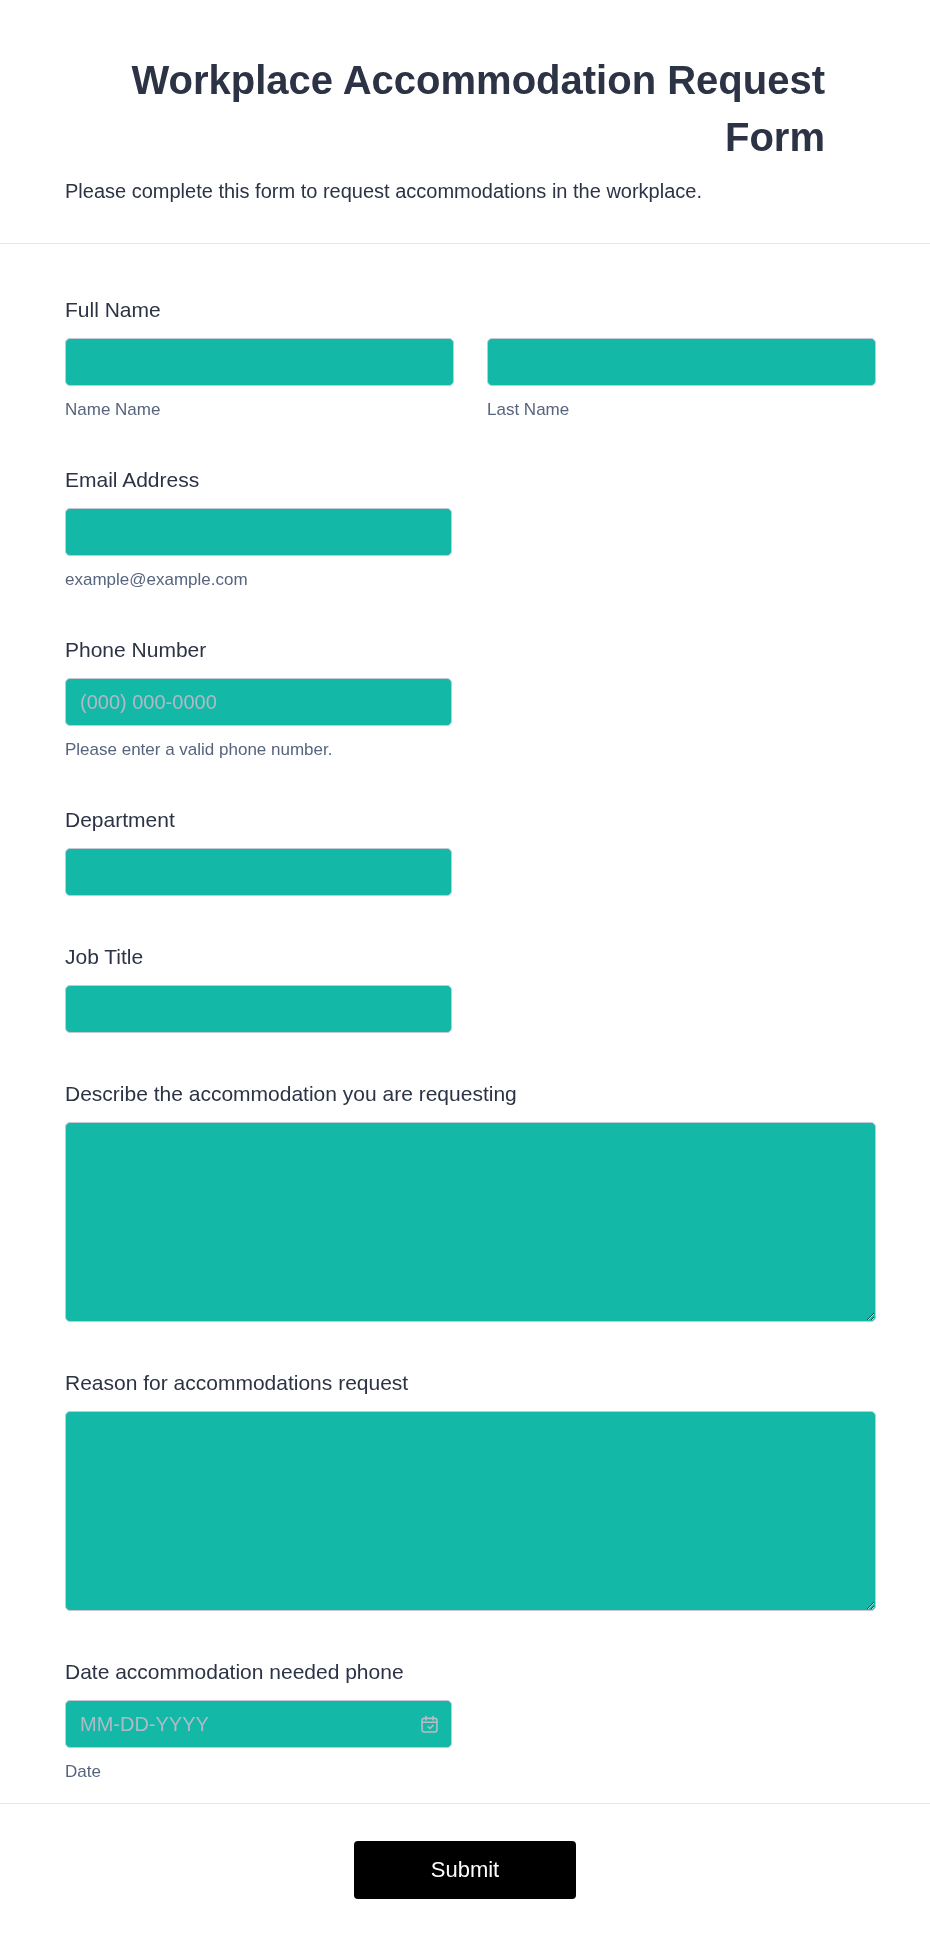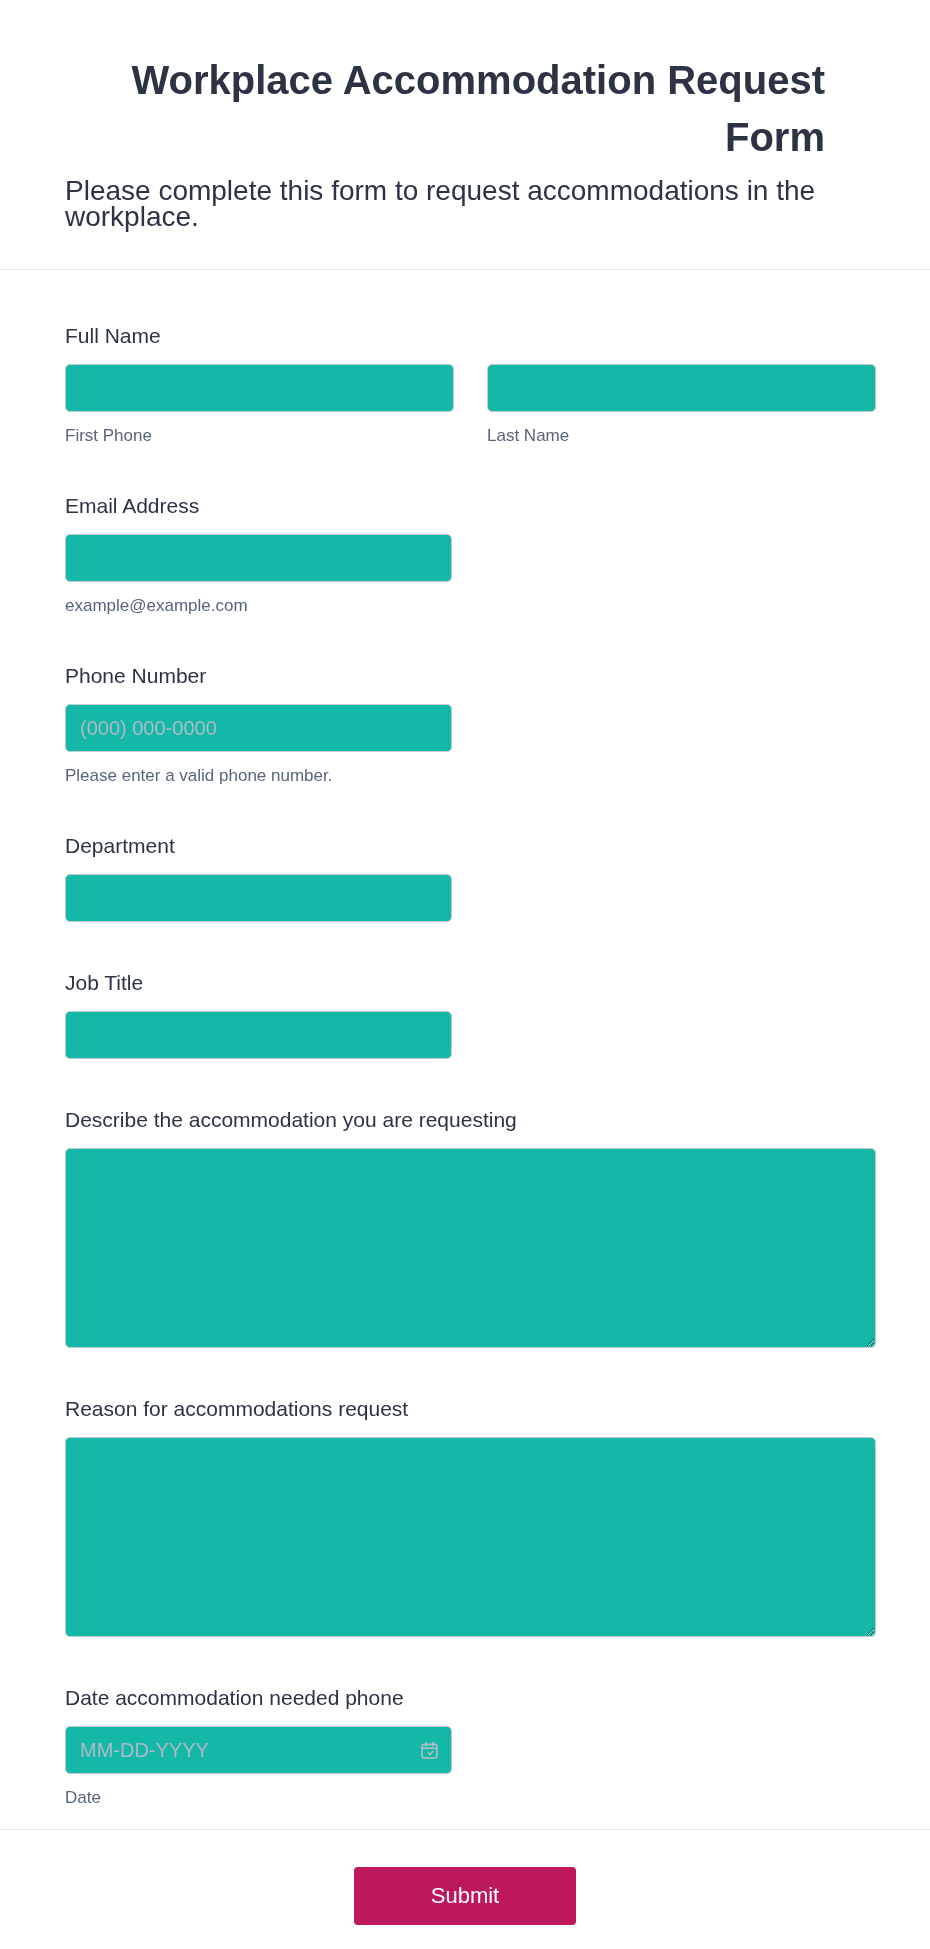--- a/index.html
+++ b/index.html
@@ -20,21 +20,21 @@
   .form-title {
     font-size: 40px;
     line-height: 57px;
     font-weight: 700;
     color: #2c3345;
     max-width: 760px;
     text-align: right;
   }
   .form-subtitle {
     margin-top: 12px;
-    font-size: 28px;
+    font-size: 20px;
     line-height: 26px;
     font-weight: 400;
     color: #2c3345;
   }
 
   
   .form-body {
     padding: 53px 54px 22px 65px; 
   }
   .field { margin-bottom: 48px; }
@@ -109,21 +109,21 @@
     border-top: 1px solid #e6e9ee;
     padding: 37px 0 50px 0;
     display: flex;
     justify-content: center;
   }
   .submit-button {
     width: 222px;
     height: 58px;
     border: none;
     border-radius: 4px;
-    background: #be185d;
+    background: #000000;
     color: #ffffff;
     font-family: "Liberation Sans", "DejaVu Sans", sans-serif;
     font-size: 22px;
     font-weight: 500;
     cursor: pointer;
     text-align: center;
   }
 </style>
 </head>
 <body>
@@ -133,21 +133,21 @@
   <div class="form-subtitle">Please complete this form to request accommodations in the workplace.</div>
 </div>
 
 <div class="form-body">
 
   <div class="field">
     <label class="field-label">Full Name</label>
     <div class="name-row">
       <div class="name-col">
         <input type="text" class="text-input" value="" style="">
-        <span class="sublabel">First Phone</span>
+        <span class="sublabel">Name Name</span>
       </div>
       <div class="name-col">
         <input type="text" class="text-input" value="" style="">
         <span class="sublabel">Last Name</span>
       </div>
     </div>
   </div>
 
   <div class="field">
     <label class="field-label">Email Address</label>

